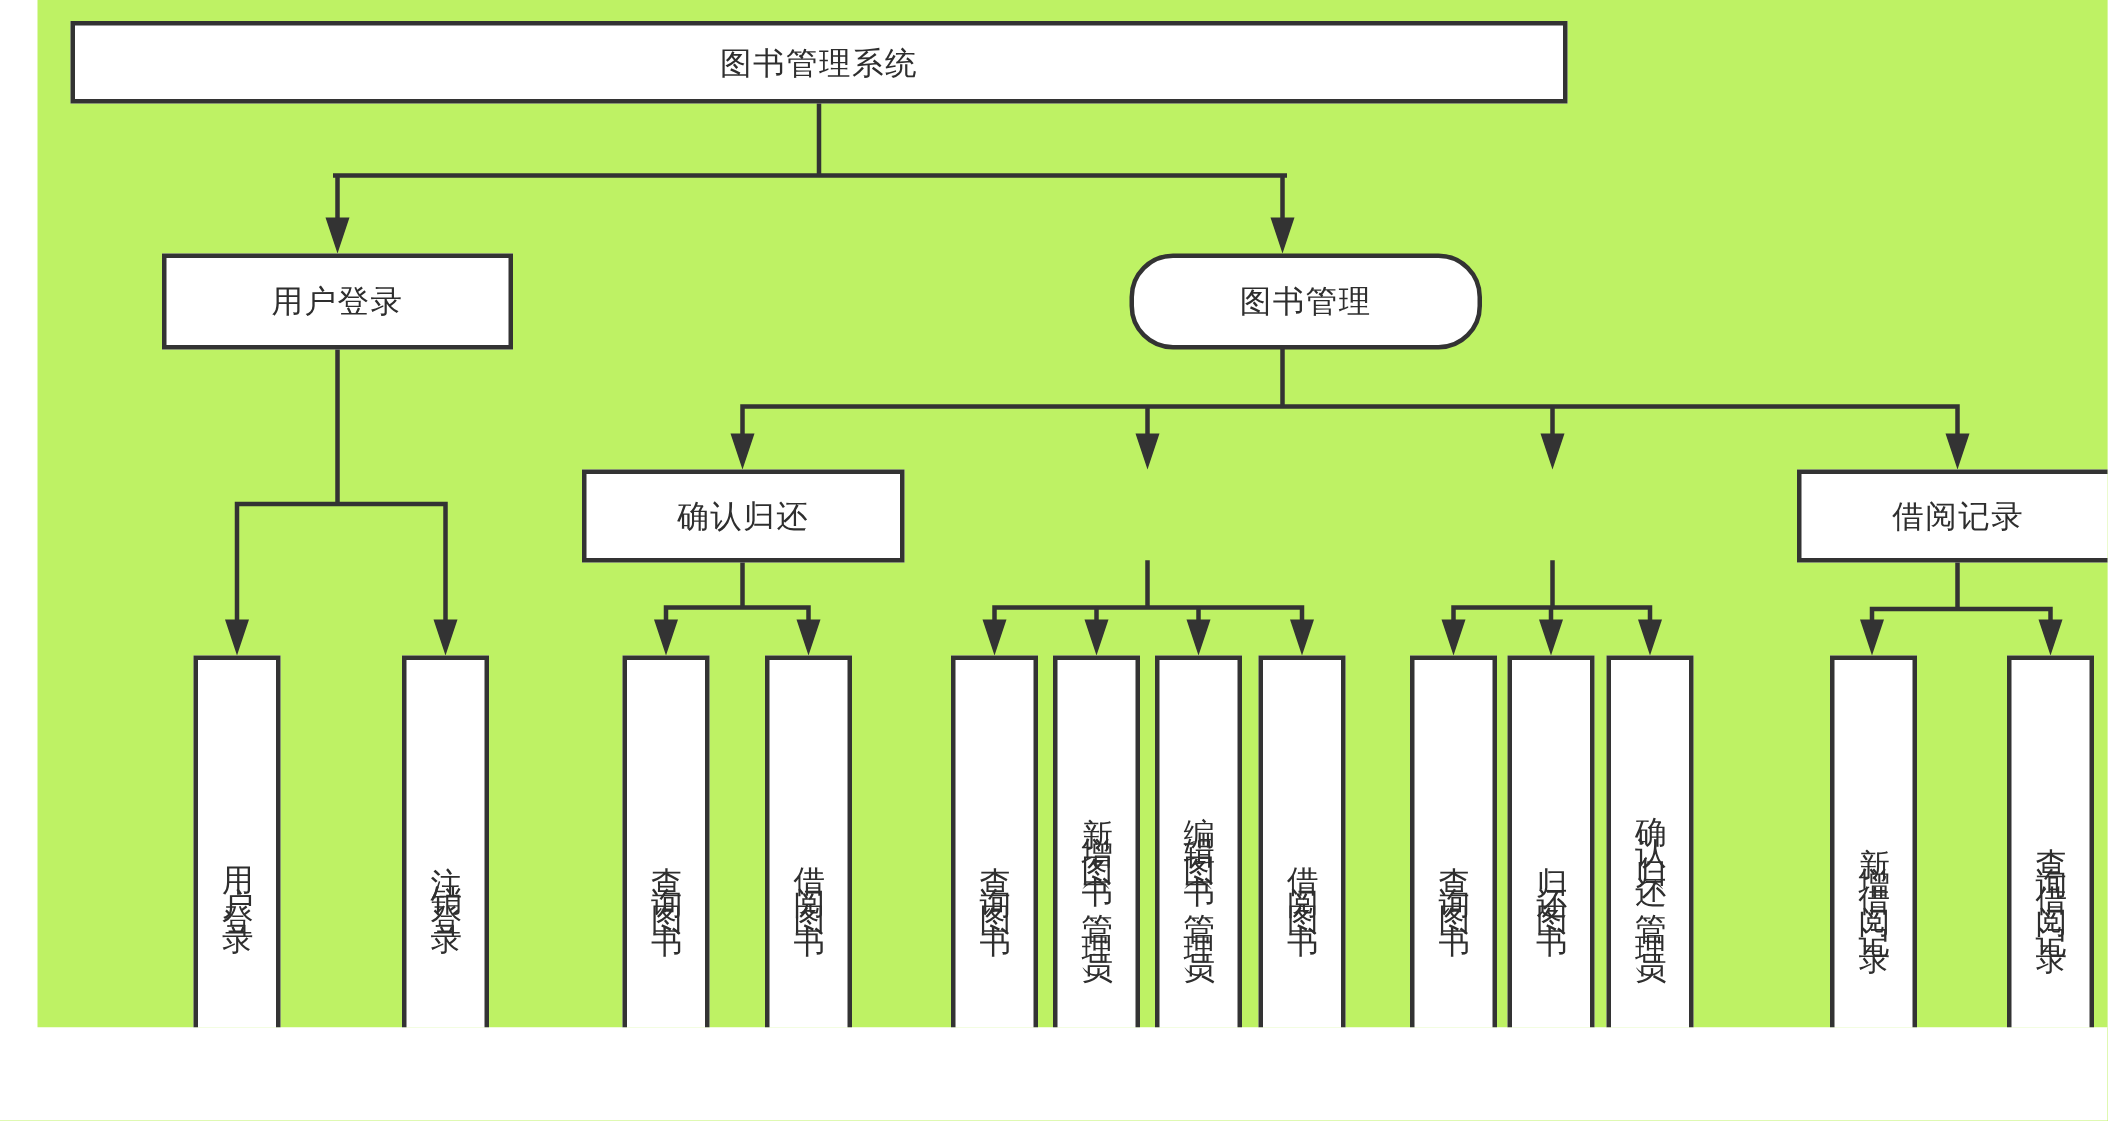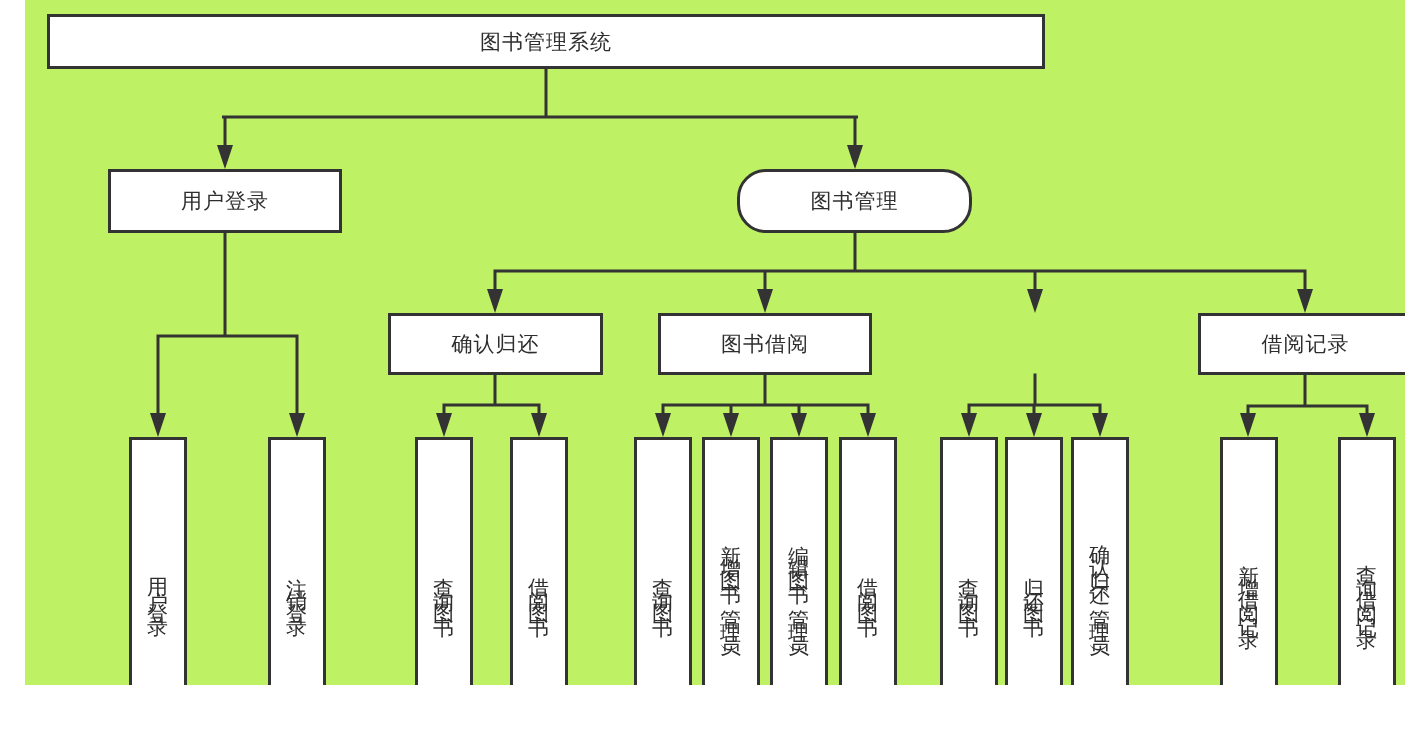--- a/index.html
+++ b/index.html
@@ -58,21 +58,21 @@
   .vnode .vtext {
     writing-mode: vertical-rl;
     text-orientation: mixed;
     letter-spacing: 13px;
     line-height: 1;
     white-space: nowrap;
   }
   
   .n-root           { left: 22px;   top: 14px;  width: 998px; height: 55px; }
   .n-user-login     { left: 83px;   top: 169px; width: 234px; height: 64px; }
-  .n-book-mgmt      { left: 712px;  top: 169px; width: 235px; height: 64px; border-radius: 29px; }
+  .n-book-mgmt      { left: 728px;  top: 169px; width: 235px; height: 64px; border-radius: 29px; }
   .n-new-book-rec   { left: 363px;  top: 313px; width: 215px; height: 62px; }
   .n-book-borrow    { left: 633px;  top: 313px; width: 214px; height: 62px; }
   .n-current-borrow { left: 903px;  top: 313px; width: 215px; height: 62px; }
   .n-borrow-records { left: 1173px; top: 313px; width: 215px; height: 62px; }
   
   .v-1  { left: 104px;  }
   .v-2  { left: 243px;  }
   .v-3  { left: 390px;  }
   .v-4  { left: 485px;  }
   .v-5  { left: 609px;  }
@@ -120,21 +120,20 @@
          M1067 413 L1083 413 L1075 437 Z
          M1215 413 L1231 413 L1223 437 Z M1334 413 L1350 413 L1342 437 Z"></path>
   </svg>
 
   <div class="node n-root">图书管理系统</div>
 
   <div class="node n-user-login">用户登录</div>
   <div class="node n-book-mgmt">图书管理</div>
 
   <div class="node n-new-book-rec">确认归还</div>
-  <div class="node n-book-borrow">图书借阅</div>
   <div class="node n-borrow-records">借阅记录</div>
 
   <div class="vnode v-1">
     <span class="vtext">用户登录</span>
   </div>
   <div class="vnode v-2">
     <span class="vtext">注销登录</span>
   </div>
   <div class="vnode v-3">
     <span class="vtext">查询图书</span>

